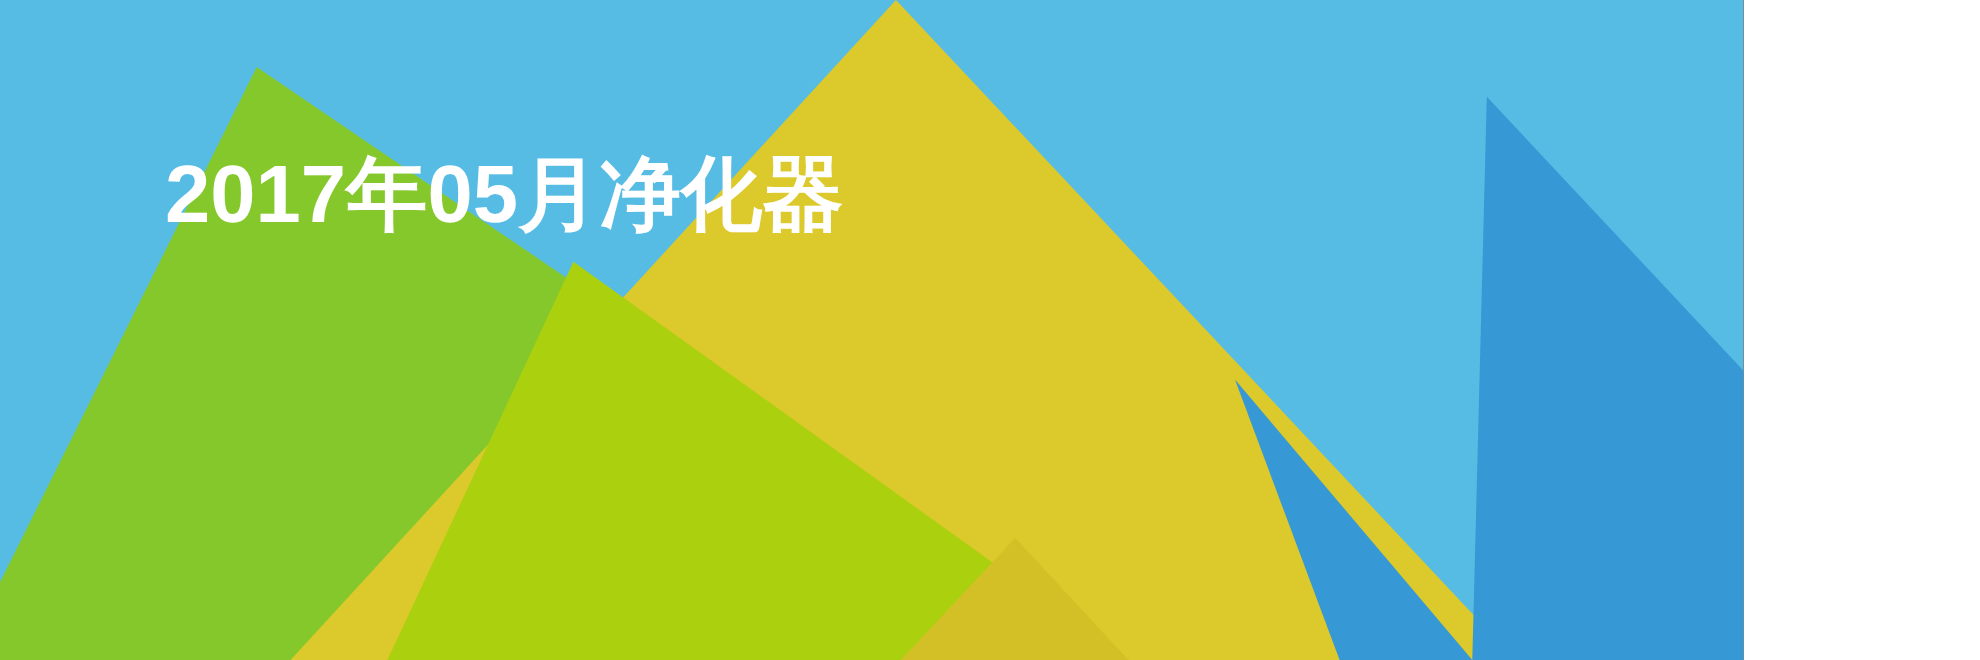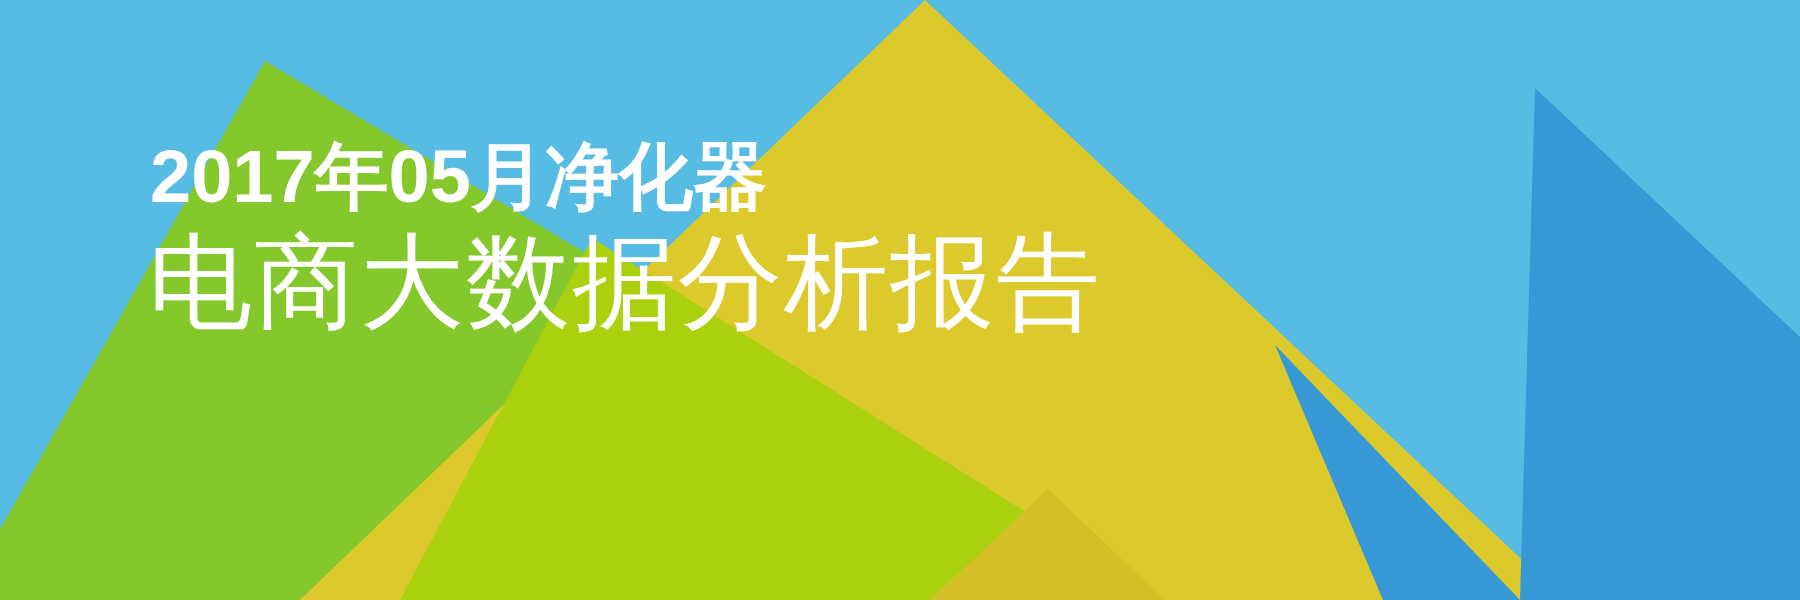--- a/index.html
+++ b/index.html
@@ -49,30 +49,29 @@
 
   .title-line-2 {
     font-size: 104px;
     font-weight: normal;
     letter-spacing: 2px;
   }
 </style>
 </head>
 <body>
 
-<div id="banner" style="width: 1800px; height: 600px; background: #000000;">
+<div id="banner" style="width: 1585px; height: 600px; background: #000000;">
 
   <svg class="shape-layer" viewBox="0 0 1800 600" preserveAspectRatio="none">
     <rect id="bg-rect" x="0" y="0" width="1800" height="600" fill="#56bce4"></rect>
     <polygon id="shape-0" points="265,61 1165,600 -40,600" fill="#85c82c"></polygon>
     <polygon id="shape-1" points="925,0 1565,600 300,600" fill="#dcc92b"></polygon>
     <polygon id="shape-2" points="592,238 1165,600 400,600" fill="#abd00d"></polygon>
     <polygon id="shape-3" points="1165,600 930,600 1048,489" fill="#d3c026"></polygon>
     <polygon id="shape-4" points="1535,88 1800,337 1800,600 1520,600" fill="#3698d4"></polygon>
     <polygon id="shape-5" points="1275,345 1520,600 1383,600" fill="#3698d4"></polygon>
   </svg>
 
   <div class="text-layer">
     <div class="title-line title-line-1" style="color: rgb(255, 255, 255);">2017年05月净化器</div>
-    <div class="title-line title-line-2" style="color: rgb(255, 255, 255);">电商大数据分析报告</div>
   </div>
 
 </div>
 
 </body></html>

